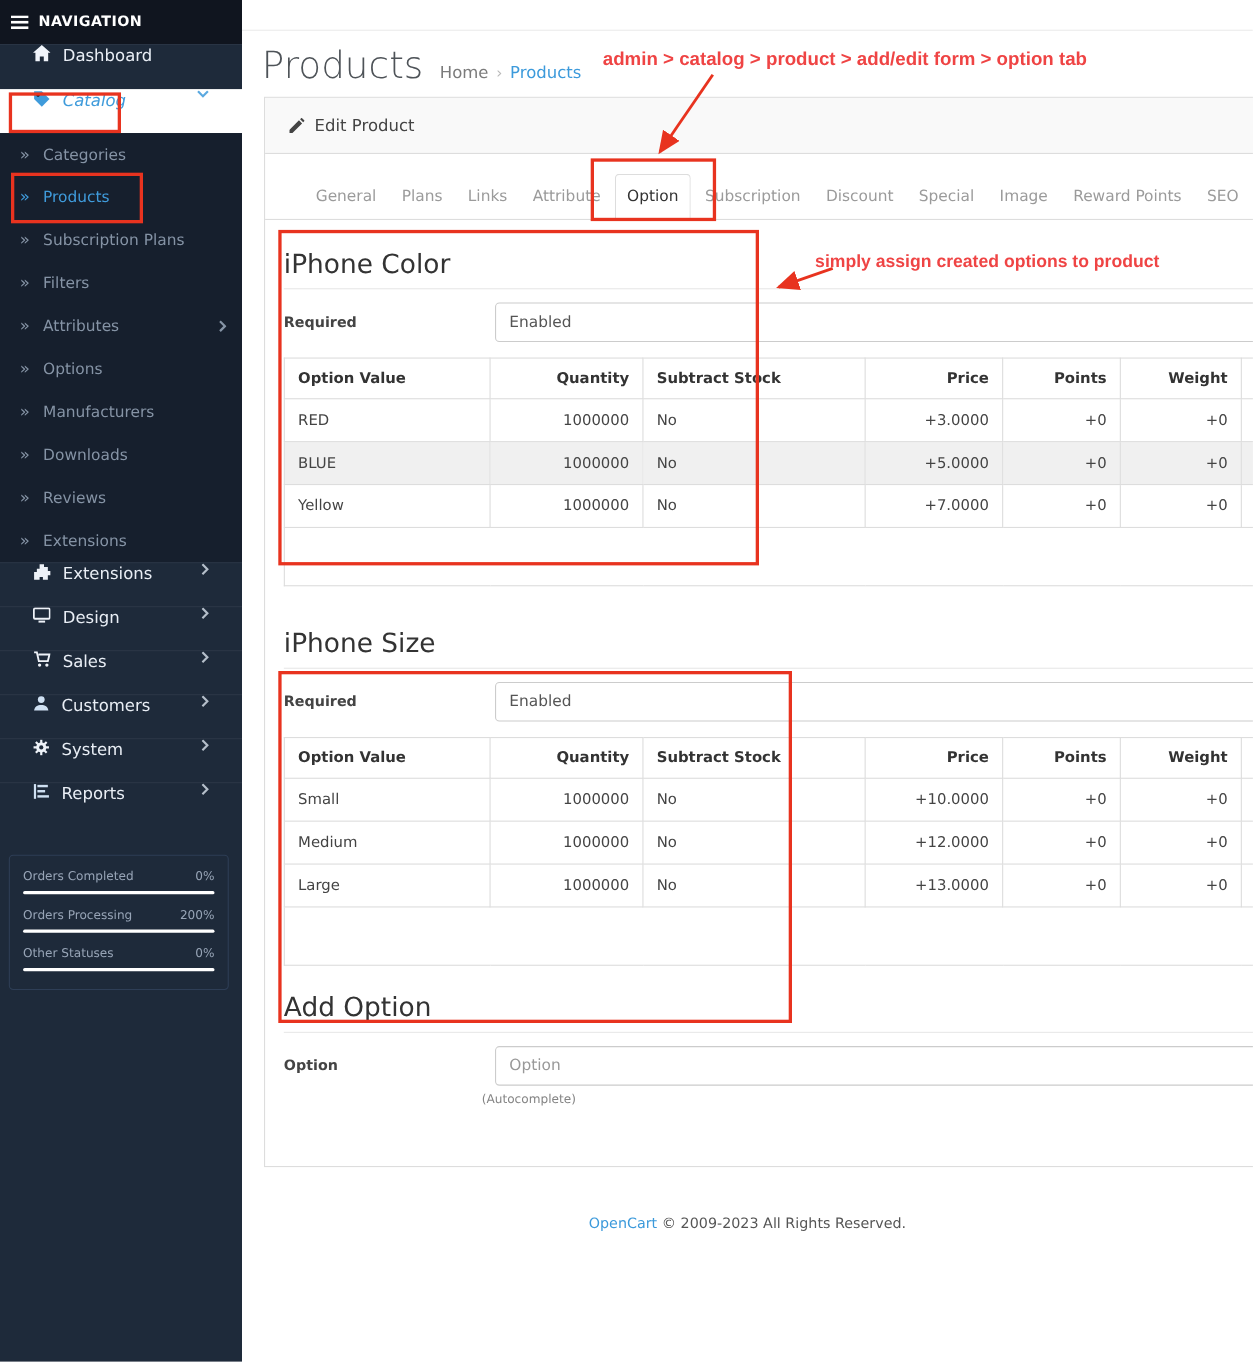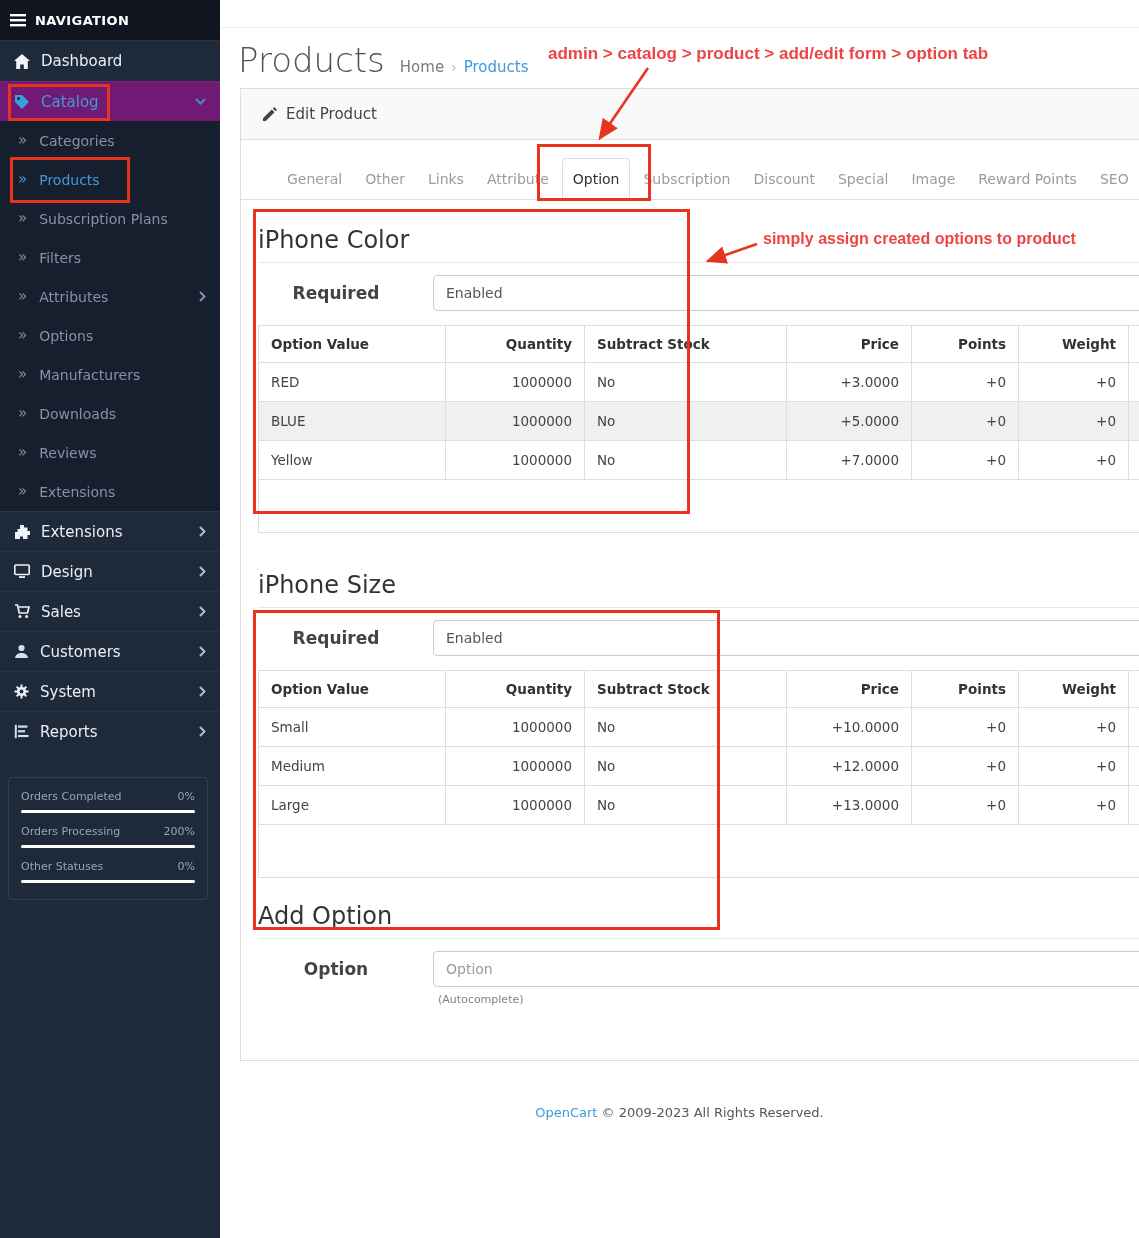--- a/index.html
+++ b/index.html
@@ -6,27 +6,27 @@
   html,body { width:1139px; height:1238px; }
   body { position:relative; overflow:hidden; background:#fff;
          font-family:"DejaVu Sans","Liberation Sans",sans-serif; }
 
   
   .sidebar { position:absolute; left:0; top:0; width:220px; height:1238px;
              background:#1e2a3a; z-index:1; }
   .nav-header { height:40px; background:#10151f; display:flex; align-items:center;
                 padding-left:10px; gap:9px; }
   .nav-title { color:#fff; font-size:13px; font-weight:bold; letter-spacing:.4px; }
-  .side-item { height:40px; display:flex; align-items:center; padding:0 14px; gap:11px;
+  .side-item { height:40px; display:flex; align-items:flex-start; padding:0 30px; gap:11px;
                color:#e9eef5; font-size:15px; cursor:pointer;
                border-top:1px solid rgba(255,255,255,.05); }
   .side-item:first-of-type { border-top:none; }
   .side-item .chev { margin-left:auto; opacity:.85; }
   .side-item.dashboard { height:41px; }
-  .side-item.catalog { background:#701a75; color:#3f9bdb; }
+  .side-item.catalog { background:#ffffff; color:#3f9bdb;font-style:italic; }
   .submenu { background:#161f2d; }
   .sub-item { height:39px; display:flex; align-items:center; padding:0 14px 0 18px;
               gap:12px; color:#8593a5; font-size:14px; cursor:pointer; }
   .sub-item .dchev { font-size:15px; line-height:1; }
   .sub-item.active { color:#3f9bdb; }
   .sub-item .chev { margin-left:auto; }
   .stats { margin:26px 12px 0 8px; border:1px solid #2e3e56; border-radius:4px;
            padding:12px 12px 4px; }
   .stat { margin-bottom:12px; }
   .stat-row { display:flex; justify-content:space-between; font-size:11px;
@@ -57,22 +57,22 @@
          cursor:pointer; white-space:nowrap;text-align:right; }
   .tab.active { background:#fff; border:1px solid #ddd; border-bottom:1px solid #fff;
                 border-radius:4px 4px 0 0; color:#333; margin-bottom:-1px;
                 position:relative; }
   .panel-body { padding:14px 17px 54px; }
 
   .opt-section h2, .add-section h2 {
       font-size:24px; font-weight:400; color:#333; margin-top:12px;
       line-height:28px; padding-bottom:8px; border-bottom:1px solid #e8e8e8; }
   .form-row { display:flex; align-items:center; margin-top:12px; }
-  .form-row label { width:156px; text-align:center; font-size:17px; font-weight:bold;
-                    color:#444; margin-right:19px; }
+  .form-row label { width:156px; text-align:left; font-size:13px; font-weight:bold;
+                    color:#444; margin-right:36px; }
   .select-box, .text-input { width:990px; height:36px; border:1px solid #ccc;
       border-radius:4px; padding:0 12px; font-size:14px; color:#555; background:#fff;
       line-height:34px; font-family:inherit; }
   .text-input::placeholder { color:#999; }
   .hint { margin:6px 0 0 180px; font-size:11px; color:#848484; }
 
   table.opt-table { border-collapse:collapse; table-layout:fixed; width:1160px;
                     margin-top:14px; }
   .opt-table th, .opt-table td { border:1px solid #ddd; font-size:13.5px;
       padding:10px 12px; color:#444; text-align:left; overflow:hidden; }
@@ -91,21 +91,21 @@
                  line-height:19px; }
   .page-footer a { color:#3c9adb; text-decoration:none; cursor:pointer; }
 
   
   .red-box { position:absolute; border:3px solid #e8331f; z-index:50;
              pointer-events:none; background:transparent; }
   .red-note { position:absolute; z-index:50; color:#ef4444; font-weight:bold;
               font-family:"Liberation Sans","DejaVu Sans",sans-serif;
               pointer-events:none; white-space:nowrap; }
   #note-path { left:548px; top:44px; font-size:17px; }
-  #note-assign { left:763px; top:230px; font-size:16px; }
+  #note-assign { left:741px; top:230px; font-size:16px; }
   #box-catalog  { left:8px;   top:84px;  width:102px; height:37px; }
   #box-products { left:10px;  top:157px; width:120px; height:46px; }
   #box-tab      { left:537px; top:144px; width:114px; height:57px; }
   #box-color    { left:253px; top:209px; width:437px; height:305px; }
   #box-size     { left:253px; top:610px; width:467px; height:320px; }
   .overlay-svg { position:absolute; left:0; top:0; width:1139px; height:1238px;
                  z-index:49; pointer-events:none; }
 </style>
 </head>
 <body>
@@ -329,21 +329,21 @@
       <span class="icon">
         <svg width="14" height="14" viewBox="0 0 14 14">
             <path fill="#444" d="M0 11.2L8.8 2.4l2.8 2.8L2.8 14H0zM9.8 1.4L11.2 0 14 2.8l-1.4 1.4z"></path>
           </svg>
       </span>
       <span>Edit Product</span>
     </div>
 
     <div class="tabs">
       <div class="tab">General</div>
-      <div class="tab">Other</div>
+      <div class="tab">Plans</div>
       <div class="tab">Links</div>
       <div class="tab">Attribute</div>
       <div class="tab active">Option</div>
       <div class="tab">Subscription</div>
       <div class="tab">Discount</div>
       <div class="tab">Special</div>
       <div class="tab">Image</div>
       <div class="tab">Reward Points</div>
       <div class="tab">SEO</div>
     </div>

